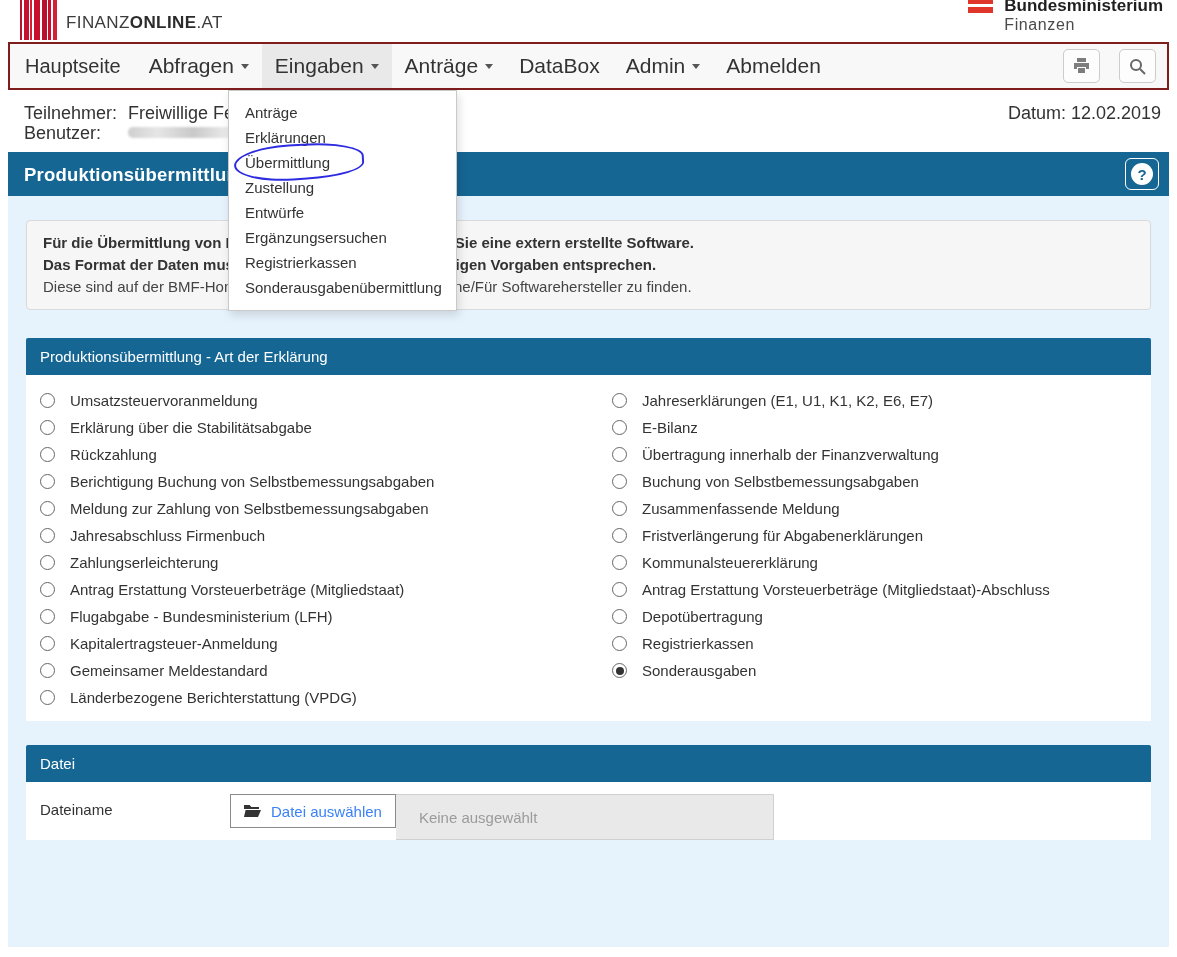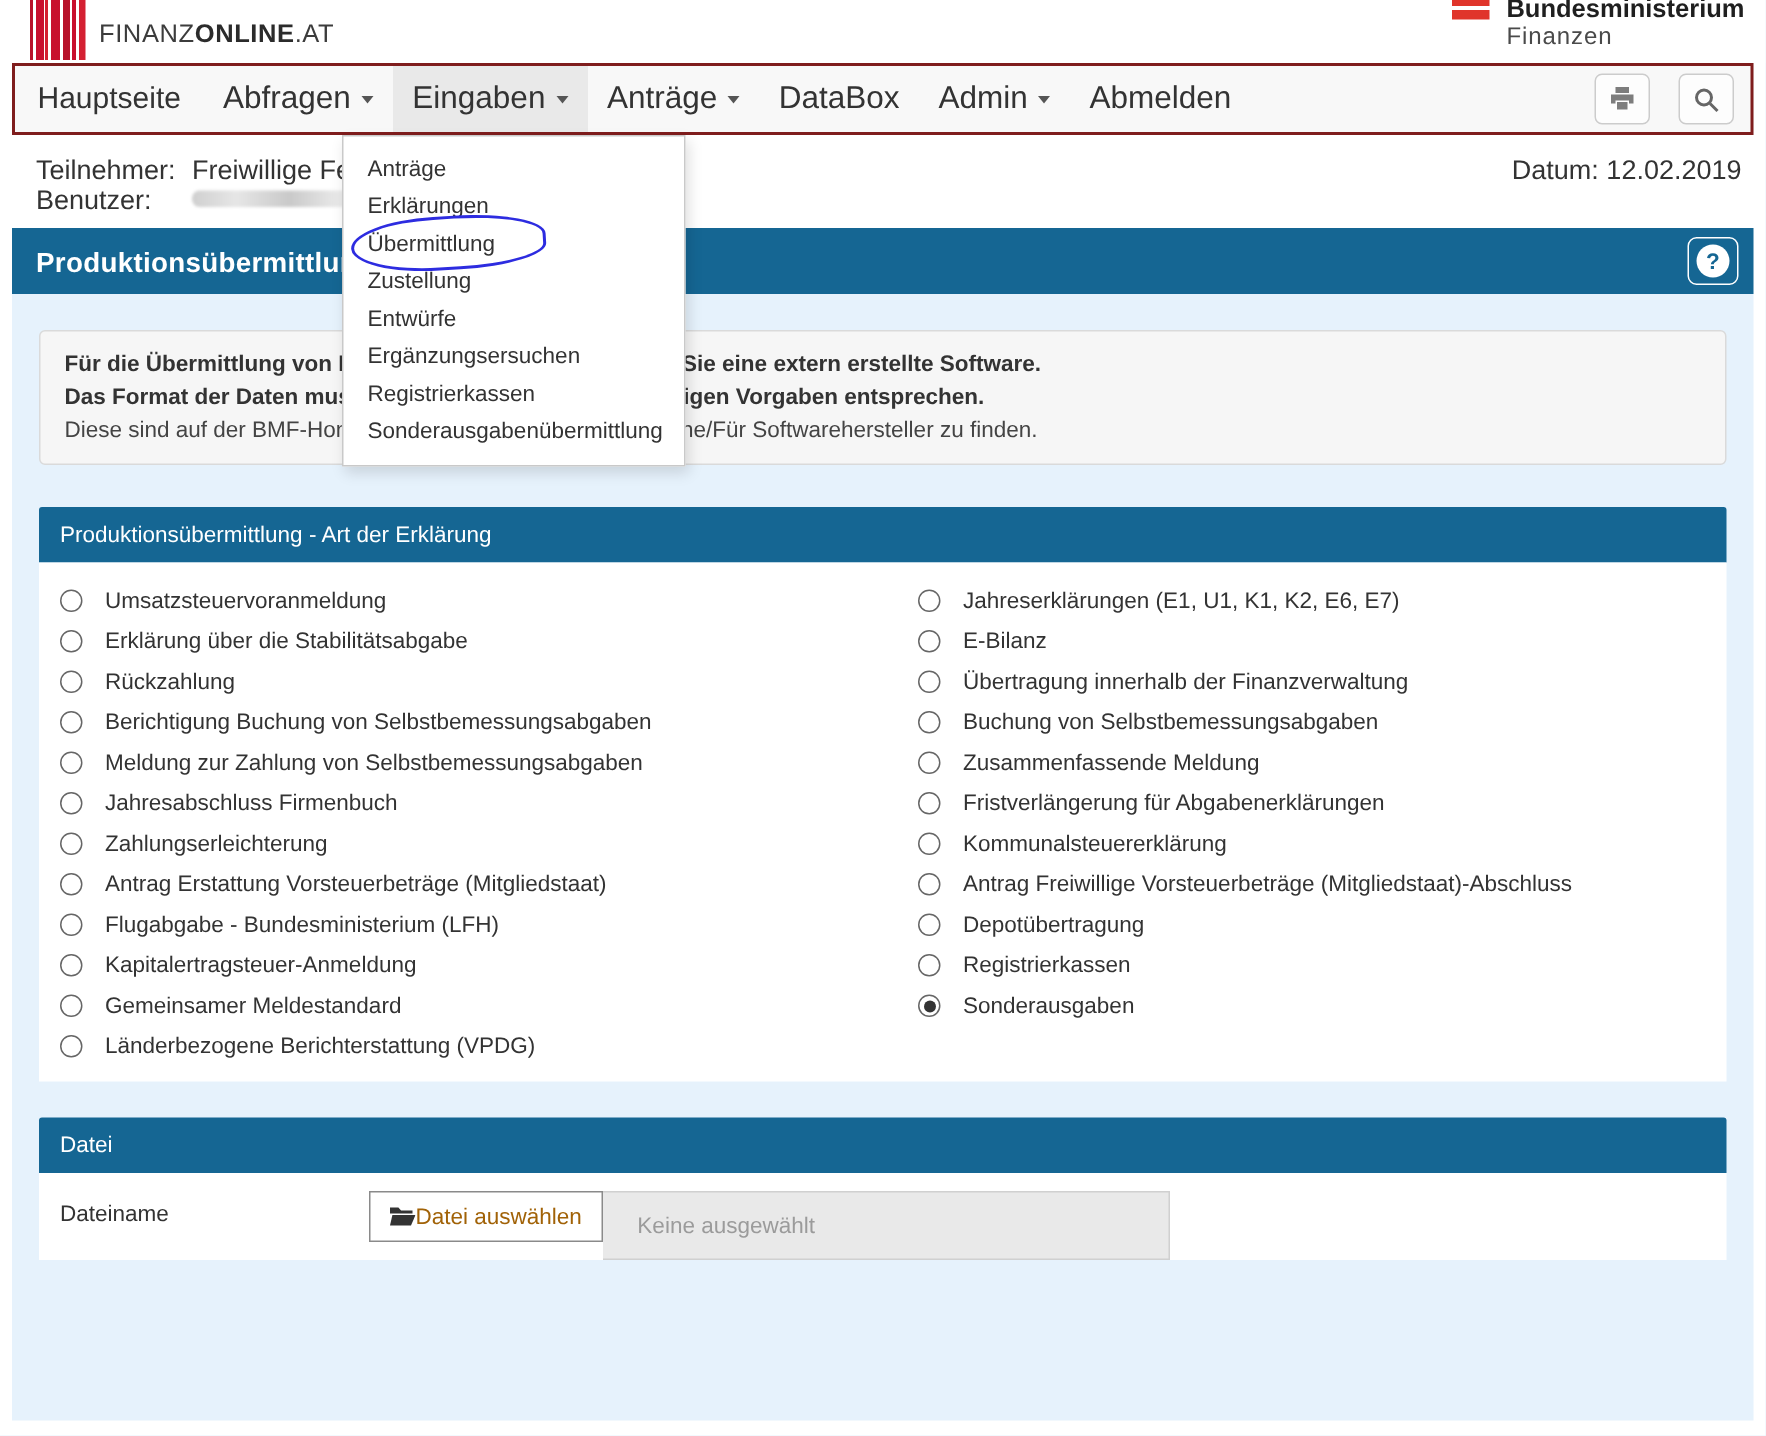--- a/index.html
+++ b/index.html
@@ -85,22 +85,22 @@
   .col-right { flex:1; }
   .radio-item { display:flex; align-items:center; height:27px; font-size:15px; color:#333; cursor:pointer; }
   .radio { width:15px; height:15px; border:1px solid #666; border-radius:50%; margin-right:15px;
     background:#fff; flex:none; position:relative; }
   .radio.checked::after { content:""; position:absolute; inset:2.5px; background:#333; border-radius:50%; }
 
   .file-panel { margin-top:24px; }
   .file-row { position:relative; height:58px; }
   .field-label { position:absolute; left:14px; top:19px; font-size:15px; color:#333; }
   .file-input { position:absolute; left:204px; top:12px; display:flex; height:34px; }
-  .file-btn { display:flex; align-items:center; padding:0 13px; background:#fff;
-    border:1px solid #8a8a8a; font-size:15px; color:#a16207; height:34px; cursor:pointer; font-family:inherit;margin-left:16px; }
+  .file-btn { display:flex; align-items:center; gap:10px; padding:0 13px; background:#fff;
+    border:1px solid #8a8a8a; font-size:15px; color:#3b82f6; height:34px; cursor:pointer; font-family:inherit; }
   .file-status { width:378px; height:46px; background:#e9e9e9; border:1px solid #d0d0d0; border-left:none;
     display:flex; align-items:center; padding-left:23px; font-size:15px; color:#9b9b9b; }
 
   .actions { text-align:center; margin-top:20px; }
   .send-btn { height:35px; padding:0 17px; background:#28862d; color:#fff; border:1px solid #1e7423;
     border-radius:4px; font-size:15px; cursor:pointer; font-family:inherit; }
   .test-link { display:inline-block; margin-top:24px; color:#1d70b8; font-size:15px; text-decoration:none; cursor:pointer; }
 
   
   .dropdown { position:absolute; left:228px; top:90px; width:229px; background:#fff;
@@ -307,21 +307,21 @@
               <span class="radio-label">Fristverlängerung für Abgabenerklärungen</span>
             </li>
 
             <li class="radio-item">
               <span class="radio"></span>
               <span class="radio-label">Kommunalsteuererklärung</span>
             </li>
 
             <li class="radio-item">
               <span class="radio"></span>
-              <span class="radio-label">Antrag Freiwillige Vorsteuerbeträge (Mitgliedstaat)-Abschluss</span>
+              <span class="radio-label">Antrag Erstattung Vorsteuerbeträge (Mitgliedstaat)-Abschluss</span>
             </li>
 
             <li class="radio-item">
               <span class="radio"></span>
               <span class="radio-label">Depotübertragung</span>
             </li>
 
             <li class="radio-item">
               <span class="radio"></span>
               <span class="radio-label">Registrierkassen</span>

